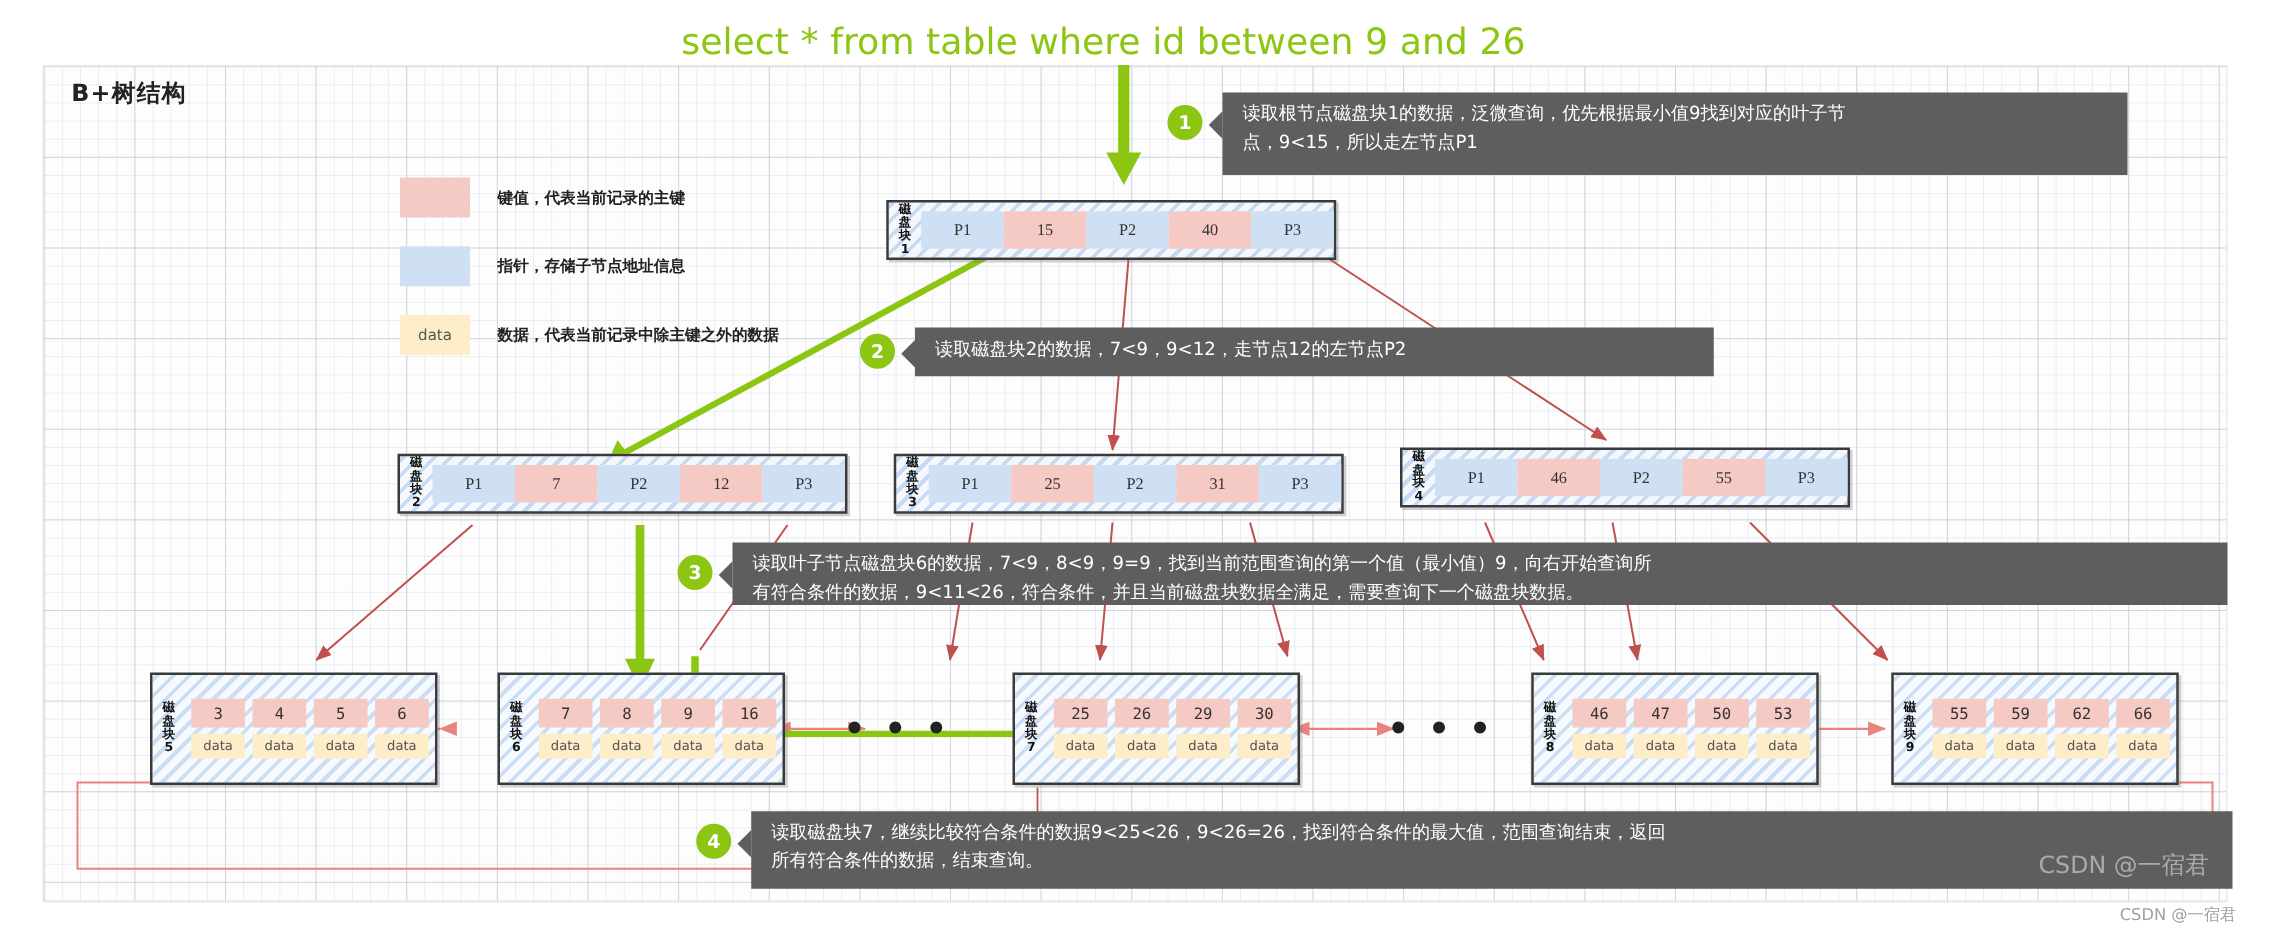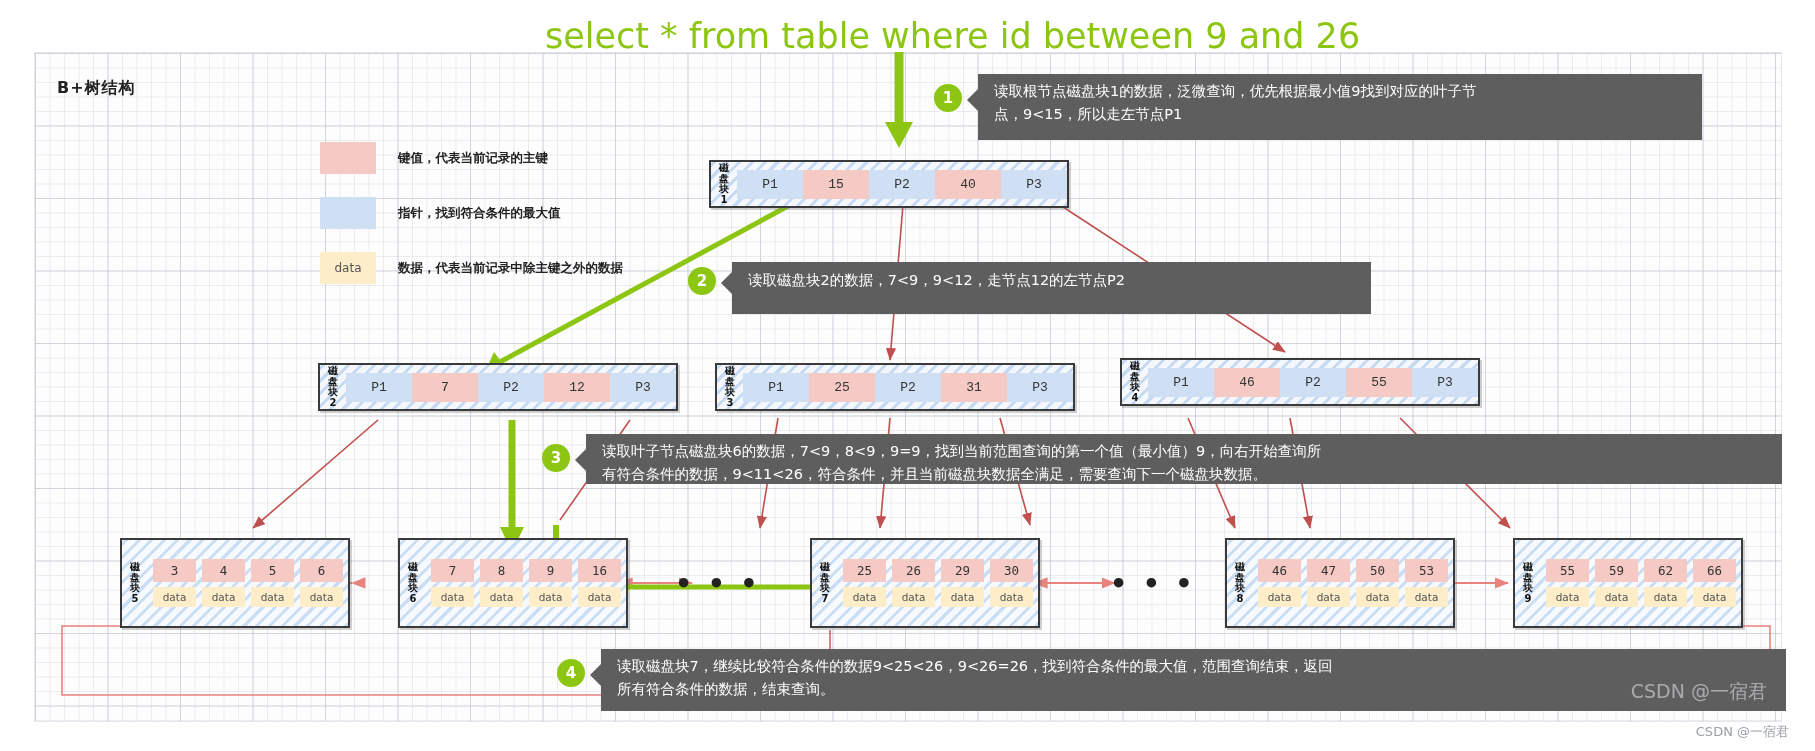--- a/index.html
+++ b/index.html
@@ -21,27 +21,27 @@
       linear-gradient(to bottom, rgba(180,188,200,.55) 1px, transparent 1px);
     background-size:14.5px 14.5px,14.5px 14.5px,72.5px 72.5px,72.5px 72.5px;
     border:1px solid #e3e6ea;
     box-sizing:border-box;
   }
   #svgLayer{position:absolute;left:0;top:0;width:1815px;height:751px;pointer-events:none;}
 
   
   #title{
     position:absolute;left:545px;top:16px;
-    font-size:35px;color:#8cc612;font-weight:400;white-space:nowrap;
+    font-size:29px;color:#8cc612;font-weight:400;white-space:nowrap;
     font-family:"DejaVu Sans","Liberation Sans",sans-serif;
   }
   
   #diagHeading{
-    position:absolute;left:57px;top:78px;
-    font-size:16px;font-weight:bold;color:#222;letter-spacing:1px;
+    position:absolute;left:57px;top:62px;
+    font-size:19px;font-weight:bold;color:#222;letter-spacing:1px;
   }
 
   
   #legend{position:absolute;left:320px;top:140px;}
   .leg-row{display:flex;align-items:center;height:36px;margin-bottom:19px;}
   .leg-swatch{width:56px;height:32px;margin-right:22px;flex:none;
       display:flex;align-items:center;justify-content:center;
       font-size:12px;color:#555;}
   .sw-key{background:#f5c9c4;}
   .sw-ptr{background:#cfe0f5;}
@@ -64,21 +64,21 @@
   .node-label{
     width:26px;flex:none;display:flex;flex-direction:column;
     align-items:center;justify-content:center;
     font-size:10px;line-height:10.5px;color:#111;font-weight:bold;
     padding:3px 0;
   }
   .cells{flex:1;display:flex;align-items:center;}
   .cell{
     flex:1;text-align:center;font-size:13px;color:#333;
     padding:7px 0;margin:0;
-    font-family:Liberation Mono, monospace;
+    font-family:Liberation Serif, serif;
   }
   .c-ptr{background:#cfe0f5;}
   .c-key{background:#f5c9c4;}
 
   
   .leaf{
     position:absolute;
     border:2px solid #3a3a3a;box-sizing:border-box;
     background:
       repeating-linear-gradient(-45deg,
@@ -138,21 +138,21 @@
 <div id="title">select * from table where id between 9 and 26</div>
 <div id="diagHeading">B+树结构</div>
 
 <div id="legend">
   <div class="leg-row">
     <div class="leg-swatch sw-key"></div>
     <div class="leg-text">键值，代表当前记录的主键</div>
   </div>
   <div class="leg-row">
     <div class="leg-swatch sw-ptr"></div>
-    <div class="leg-text">指针，找到符合条件的最大值</div>
+    <div class="leg-text">指针，存储子节点地址信息</div>
   </div>
   <div class="leg-row">
     <div class="leg-swatch sw-data">data</div>
     <div class="leg-text">数据，代表当前记录中除主键之外的数据</div>
   </div>
 </div>
 
 <svg id="svgLayer">
   <defs>
     <marker id="ar" markerWidth="9" markerHeight="9" refX="7.5" refY="3.2" orient="auto">
@@ -411,21 +411,21 @@
 
 <div class="ann-badge" style="left:934px;top:84px;">1</div>
 <div class="ann-arrow" style="left:967px;top:89px;"></div>
 <div class="ann" style="left:978px;top:74px;width:724px;height:66px;">
   <div>读取根节点磁盘块1的数据，泛微查询，优先根据最小值9找到对应的叶子节</div>
   <div>点，9&lt;15，所以走左节点P1</div>
 </div>
 
 <div class="ann-badge" style="left:688px;top:267px;">2</div>
 <div class="ann-arrow" style="left:721px;top:272px;"></div>
-<div class="ann" style="left:732px;top:262px;width:639px;height:52px;line-height:26px;padding-top:5px;">
+<div class="ann" style="left:732px;top:262px;width:639px;height:39px;line-height:26px;padding-top:5px;">
   <div>读取磁盘块2的数据，7&lt;9，9&lt;12，走节点12的左节点P2</div>
 </div>
 
 <div class="ann-badge" style="left:542px;top:444px;">3</div>
 <div class="ann-arrow" style="left:575px;top:449px;"></div>
 <div class="ann" style="left:586px;top:434px;width:1196px;height:50px;">
   <div>读取叶子节点磁盘块6的数据，7&lt;9，8&lt;9，9=9，找到当前范围查询的第一个值（最小值）9，向右开始查询所</div>
   <div>有符合条件的数据，9&lt;11&lt;26，符合条件，并且当前磁盘块数据全满足，需要查询下一个磁盘块数据。</div>
 </div>
 

